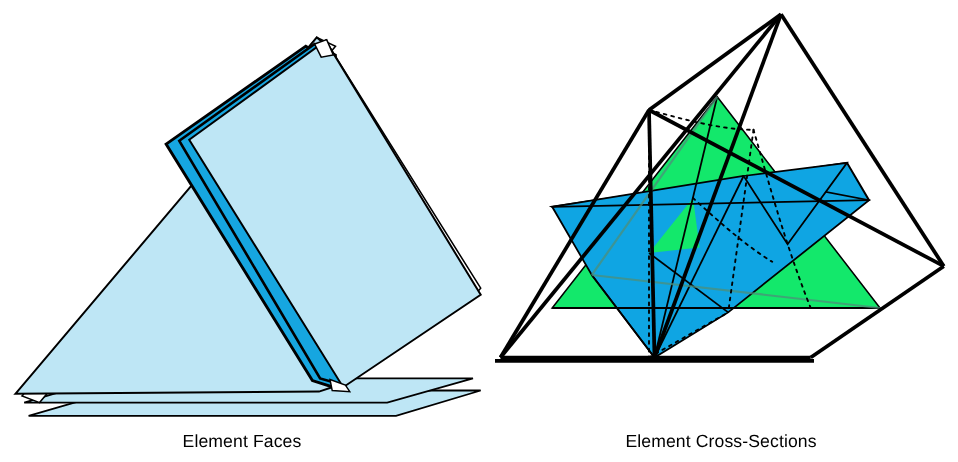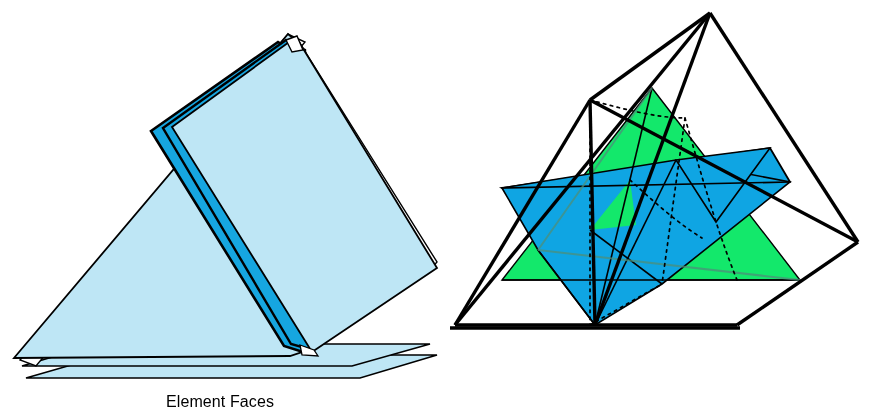--- a/index.html
+++ b/index.html
@@ -157,15 +157,16 @@
         <line x1="150" y1="100" x2="155" y2="325"></line>
         <line x1="270" y1="13" x2="155" y2="325"></line>
         <line x1="15" y1="325" x2="150" y2="100"></line>
       </g>
 
       <g>
         <line x1="10" y1="328" x2="300" y2="328" stroke="#000000" stroke-width="3.4"></line>
       </g>
 
     </svg>
+    <div class="caption">Element Cross-Sections</div>
   </div>
 
 </div>
 
 </body></html>

